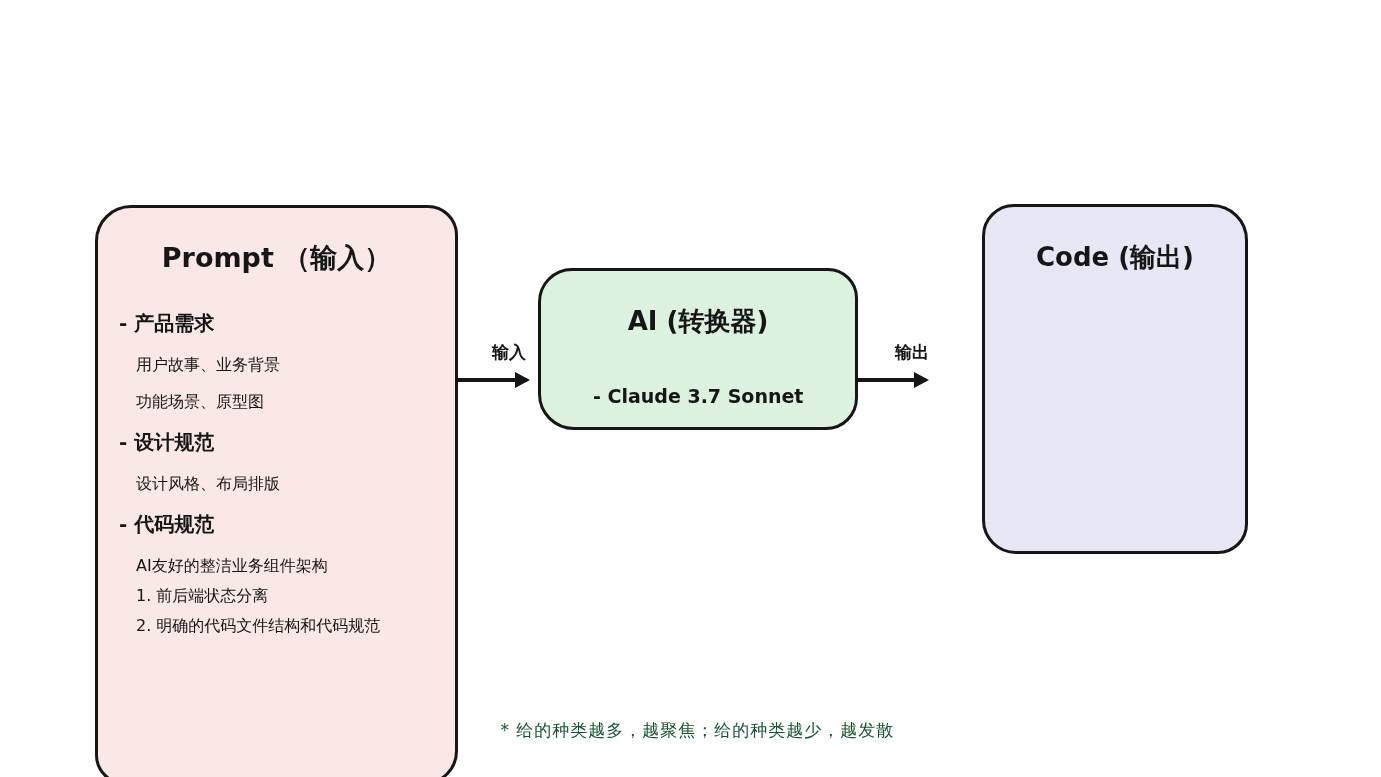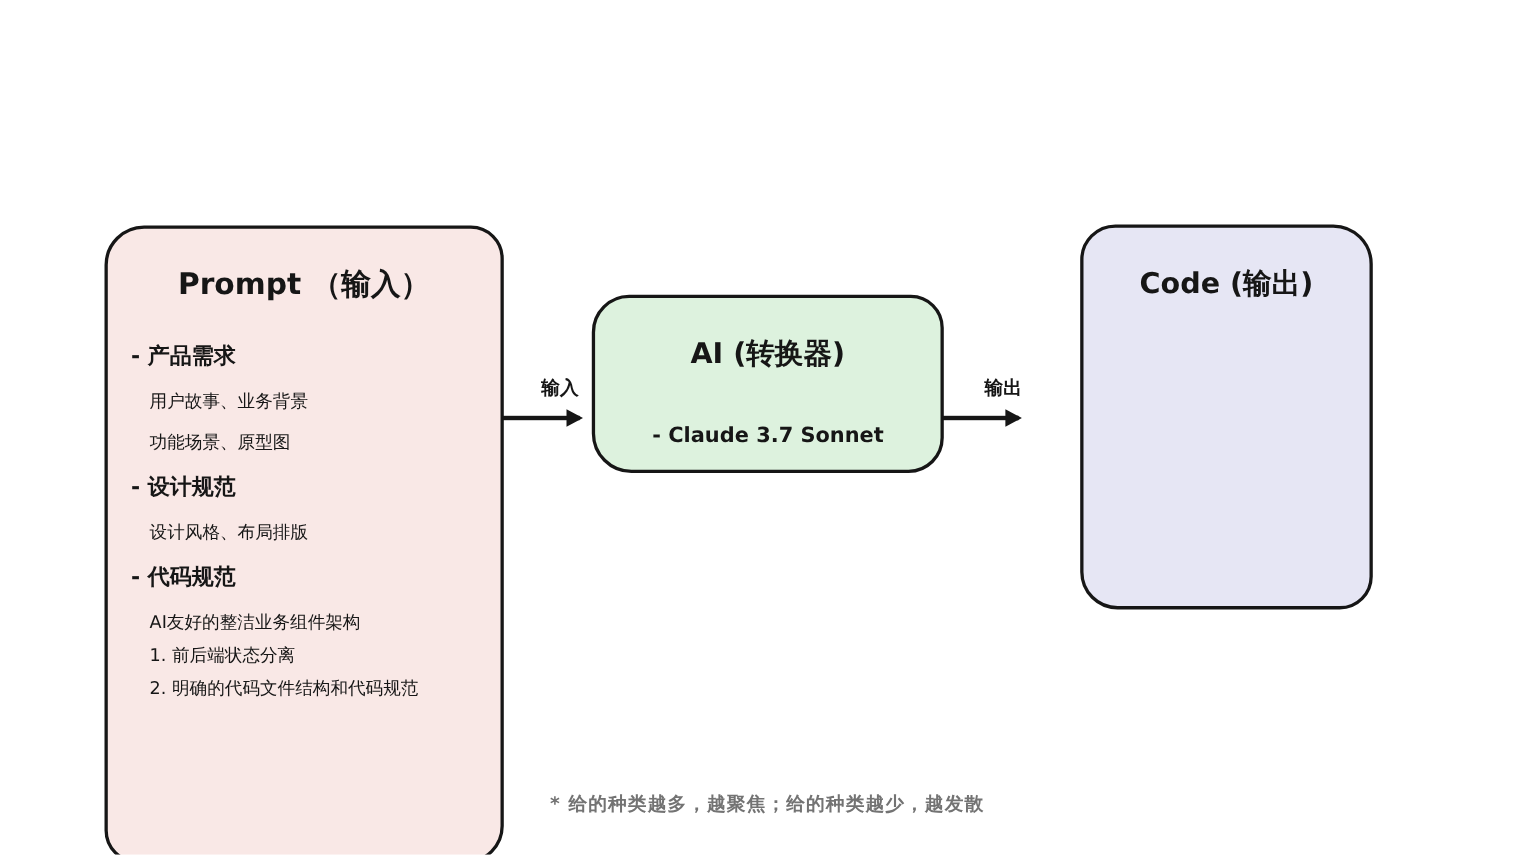--- a/index.html
+++ b/index.html
@@ -146,24 +146,23 @@
   .arrow-label-input  { left: 492px; top: 341px; }
   .arrow-label-output { left: 895px; top: 341px; }
 
   
   .footnote {
     position: absolute;
     top: 719px;
     left: 50.5%;
     transform: translateX(-50%);
     font-size: 17px;
-    color: #737373;
+    color: #14532d;
     letter-spacing: 1px;
     white-space: nowrap;
-    font-weight: bold;
   }
 </style>
 </head>
 <body>
 
 <div class="canvas">
 
 
   <div class="node node-prompt">
     <div class="node-title">Prompt （输入）</div>

